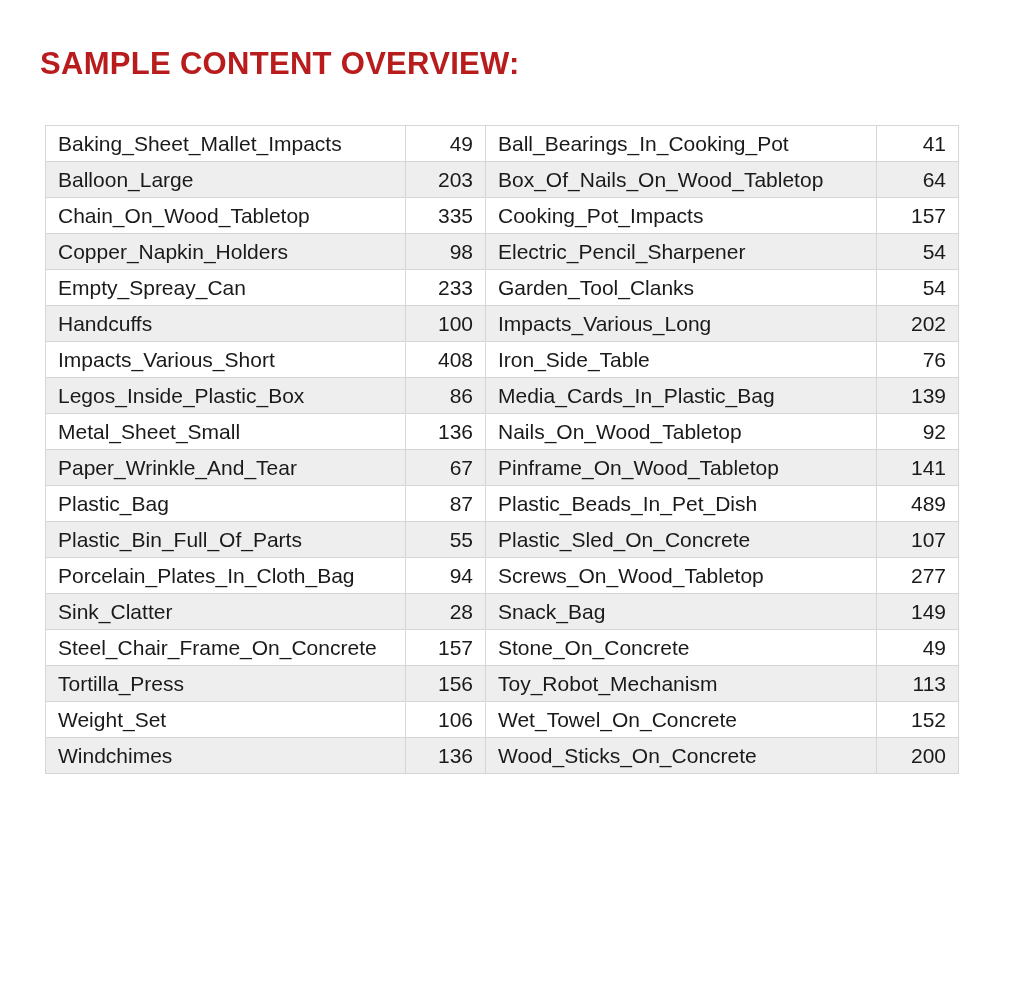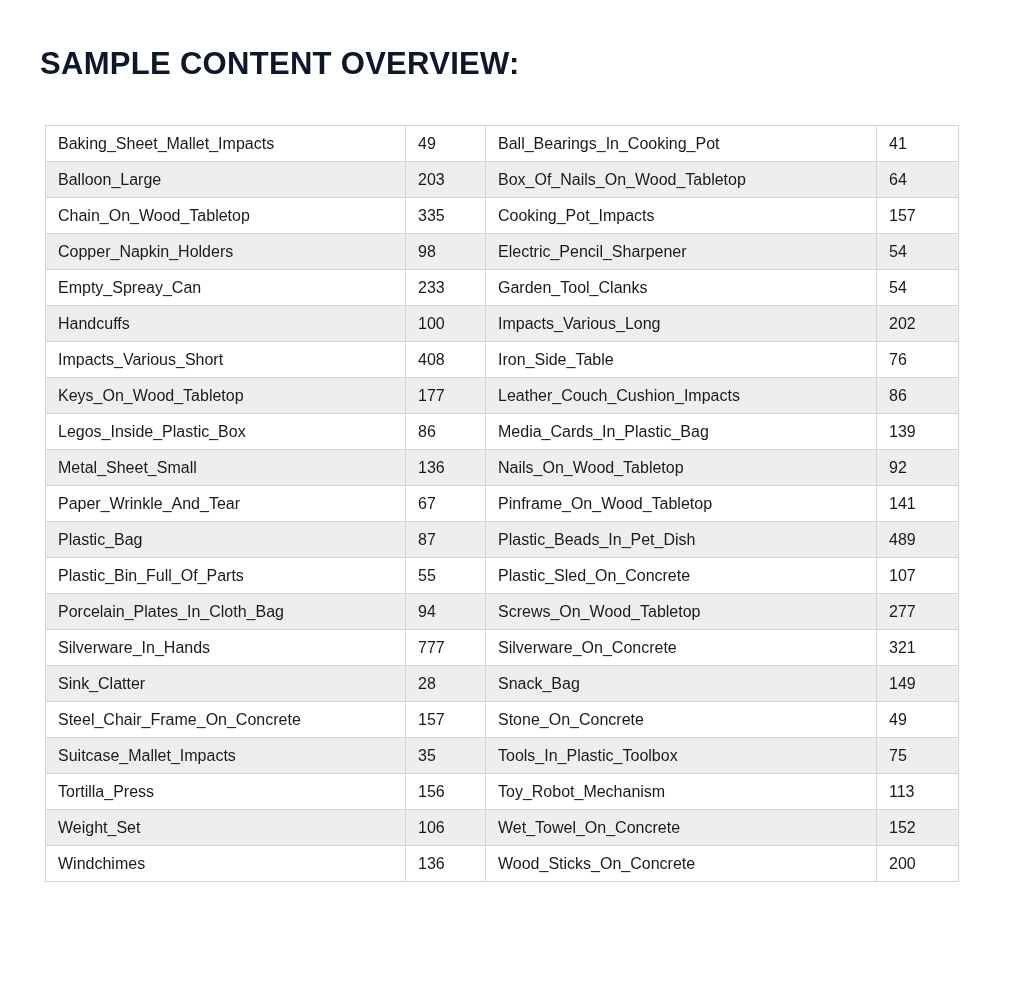--- a/index.html
+++ b/index.html
@@ -16,43 +16,43 @@
     overflow: hidden;
   }
   .title {
     position: absolute;
     left: 40px;
     top: 46px;
     margin: 0;
     font-size: 31px;
     font-weight: 700;
     letter-spacing: 0.3px;
-    color: #0f172a;
+    color: #b91c1c;
     white-space: nowrap;
   }
   table.sample-table {
     position: absolute;
     left: 45px;
     top: 125px;
     width: 913px;
     border-collapse: collapse;
     table-layout: fixed;
-    font-size: 16px;
+    font-size: 21px;
     color: #1a1a1a;
   }
   table.sample-table td {
     border: 1px solid #d6d6d6;
     height: 35px;
     padding: 0 12px;
     vertical-align: middle;
     overflow: hidden;
     white-space: nowrap;
   }
   table.sample-table td.name  { text-align: left; }
-  table.sample-table td.count { }
+  table.sample-table td.count { text-align: right; }
   table.sample-table tr:nth-child(even) td { background: #eeeeee; }
   table.sample-table tr:nth-child(odd) td  { background: #ffffff; }
 </style>
 </head>
 <body>
 
 <div class="page">
   <h1 class="title">SAMPLE CONTENT OVERVIEW:</h1>
 
   <table class="sample-table">
@@ -99,26 +99,20 @@
           <td class="name">Impacts_Various_Long</td>
           <td class="count">202</td>
         </tr>
         <tr>
           <td class="name">Impacts_Various_Short</td>
           <td class="count">408</td>
           <td class="name">Iron_Side_Table</td>
           <td class="count">76</td>
         </tr>
         <tr>
-          <td class="name">Keys_On_Wood_Tabletop</td>
-          <td class="count">177</td>
-          <td class="name">Leather_Couch_Cushion_Impacts</td>
-          <td class="count">86</td>
-        </tr>
-        <tr>
           <td class="name">Legos_Inside_Plastic_Box</td>
           <td class="count">86</td>
           <td class="name">Media_Cards_In_Plastic_Bag</td>
           <td class="count">139</td>
         </tr>
         <tr>
           <td class="name">Metal_Sheet_Small</td>
           <td class="count">136</td>
           <td class="name">Nails_On_Wood_Tabletop</td>
           <td class="count">92</td>
@@ -141,42 +135,30 @@
           <td class="name">Plastic_Sled_On_Concrete</td>
           <td class="count">107</td>
         </tr>
         <tr>
           <td class="name">Porcelain_Plates_In_Cloth_Bag</td>
           <td class="count">94</td>
           <td class="name">Screws_On_Wood_Tabletop</td>
           <td class="count">277</td>
         </tr>
         <tr>
-          <td class="name">Silverware_In_Hands</td>
-          <td class="count">777</td>
-          <td class="name">Silverware_On_Concrete</td>
-          <td class="count">321</td>
-        </tr>
-        <tr>
           <td class="name">Sink_Clatter</td>
           <td class="count">28</td>
           <td class="name">Snack_Bag</td>
           <td class="count">149</td>
         </tr>
         <tr>
           <td class="name">Steel_Chair_Frame_On_Concrete</td>
           <td class="count">157</td>
           <td class="name">Stone_On_Concrete</td>
           <td class="count">49</td>
-        </tr>
-        <tr>
-          <td class="name">Suitcase_Mallet_Impacts</td>
-          <td class="count">35</td>
-          <td class="name">Tools_In_Plastic_Toolbox</td>
-          <td class="count">75</td>
         </tr>
         <tr>
           <td class="name">Tortilla_Press</td>
           <td class="count">156</td>
           <td class="name">Toy_Robot_Mechanism</td>
           <td class="count">113</td>
         </tr>
         <tr>
           <td class="name">Weight_Set</td>
           <td class="count">106</td>

